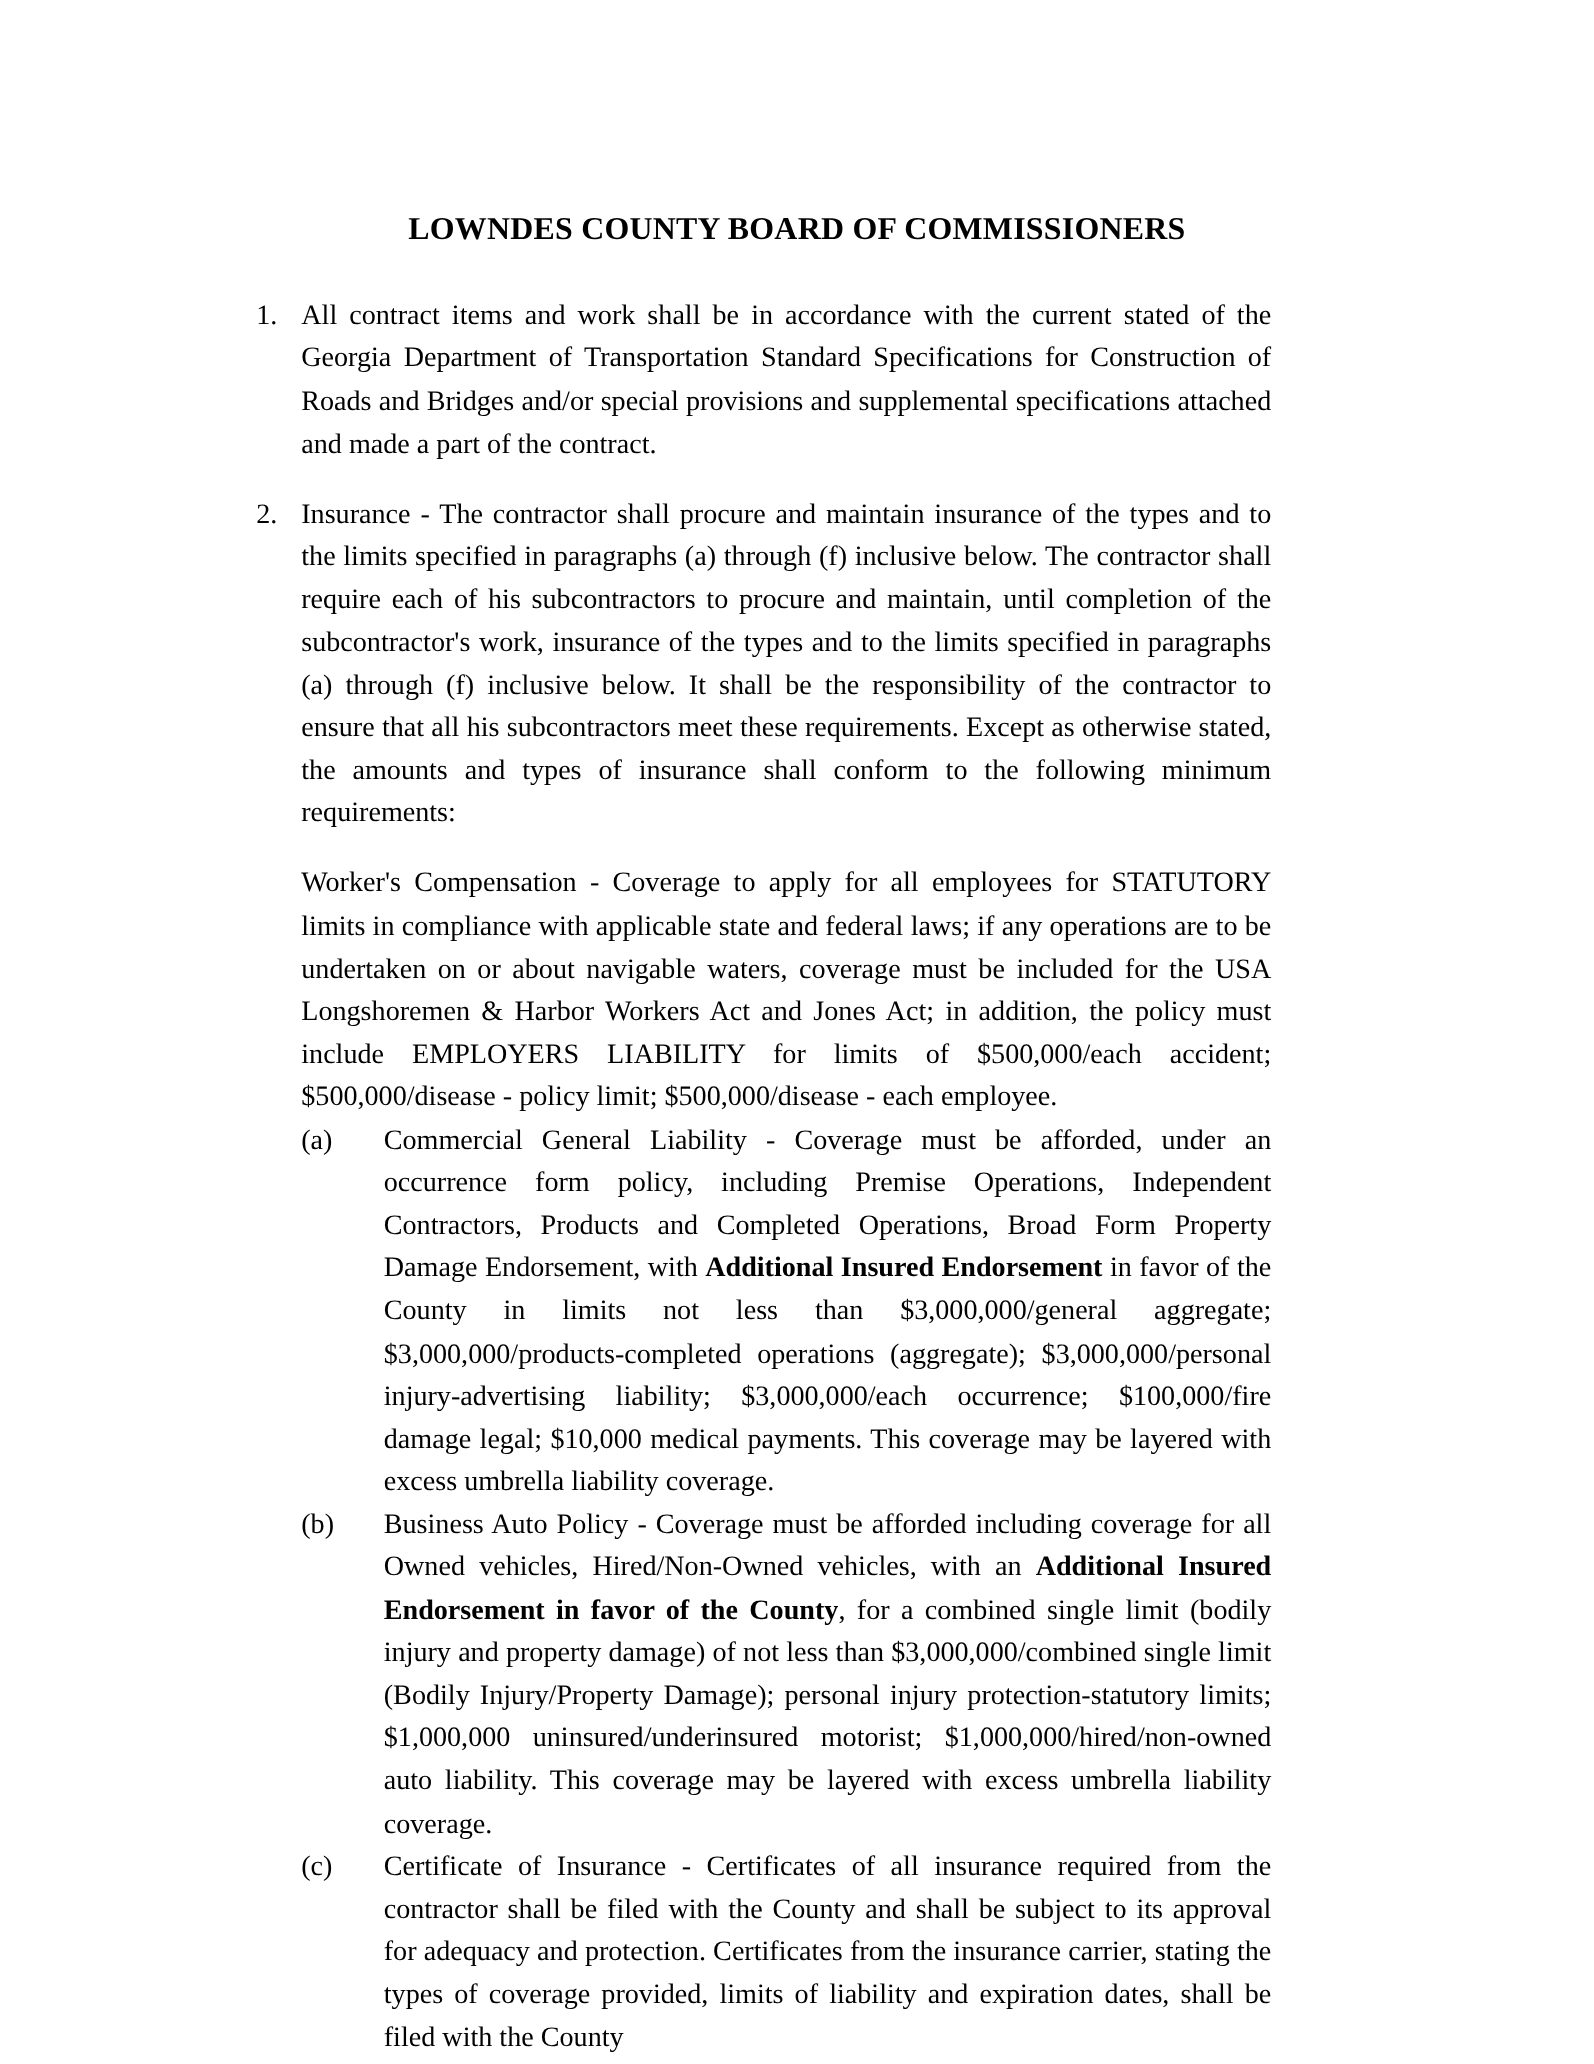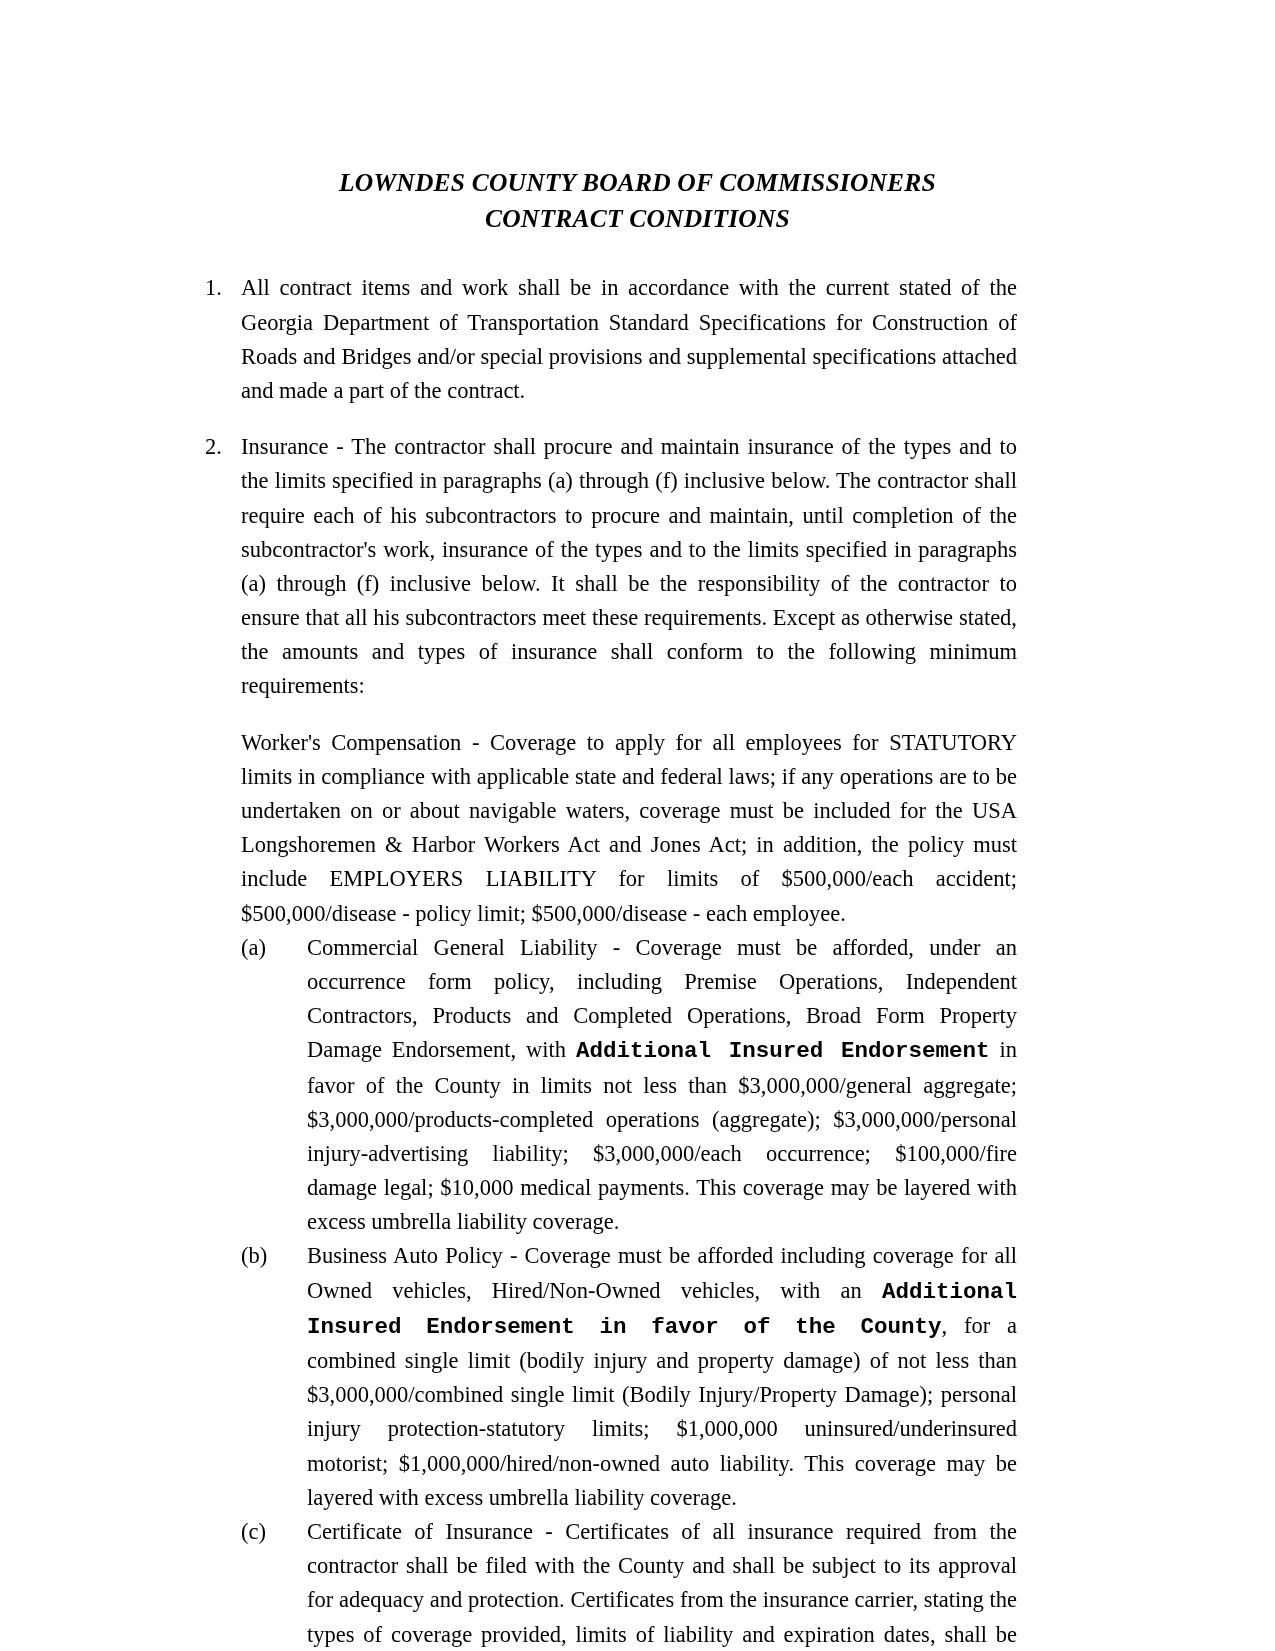--- a/index.html
+++ b/index.html
@@ -23,21 +23,20 @@
   .title-block {
     text-align: center;
     margin-top: 165px;
     margin-bottom: 0;
   }
   .title-line {
     font-size: 25.5px;
     font-weight: bold;
     letter-spacing: 0.2px;
     line-height: 1.42;
-    font-style: italic;
   }
   .content {
     margin-top: 34px;
     padding-left: 205px;
     padding-right: 258px;
   }
   .numbered {
     position: relative;
     display: flex;
     margin-bottom: 22px;
@@ -76,31 +75,30 @@
     font-size: 22.5px;
     line-height: 1.52;
   }
   .lettered .let-body {
     flex: 1;
     font-size: 22.5px;
     line-height: 1.52;
     text-align: justify;
     text-justify: inter-word;
   }
-  b, strong { font-weight: bold; font-family: Liberation Mono, monospace; }
+  b, strong { font-weight: bold; }
   .last-line-nojustify > :last-child { }
 </style>
 </head>
 <body>
 
 <div class="page">
 
   <div class="title-block">
     <div class="title-line">LOWNDES COUNTY BOARD OF COMMISSIONERS</div>
-    <div class="title-line">CONTRACT CONDITIONS</div>
   </div>
 
   <div class="content">
 
     <div class="numbered">
       <div class="num">1.</div>
       <div class="num-body">All contract items and work shall be in accordance with the current stated of the Georgia Department of Transportation Standard Specifications for Construction of Roads and Bridges and/or special provisions and supplemental specifications attached and made a part of the contract.</div>
     </div>
 
     <div class="numbered">

